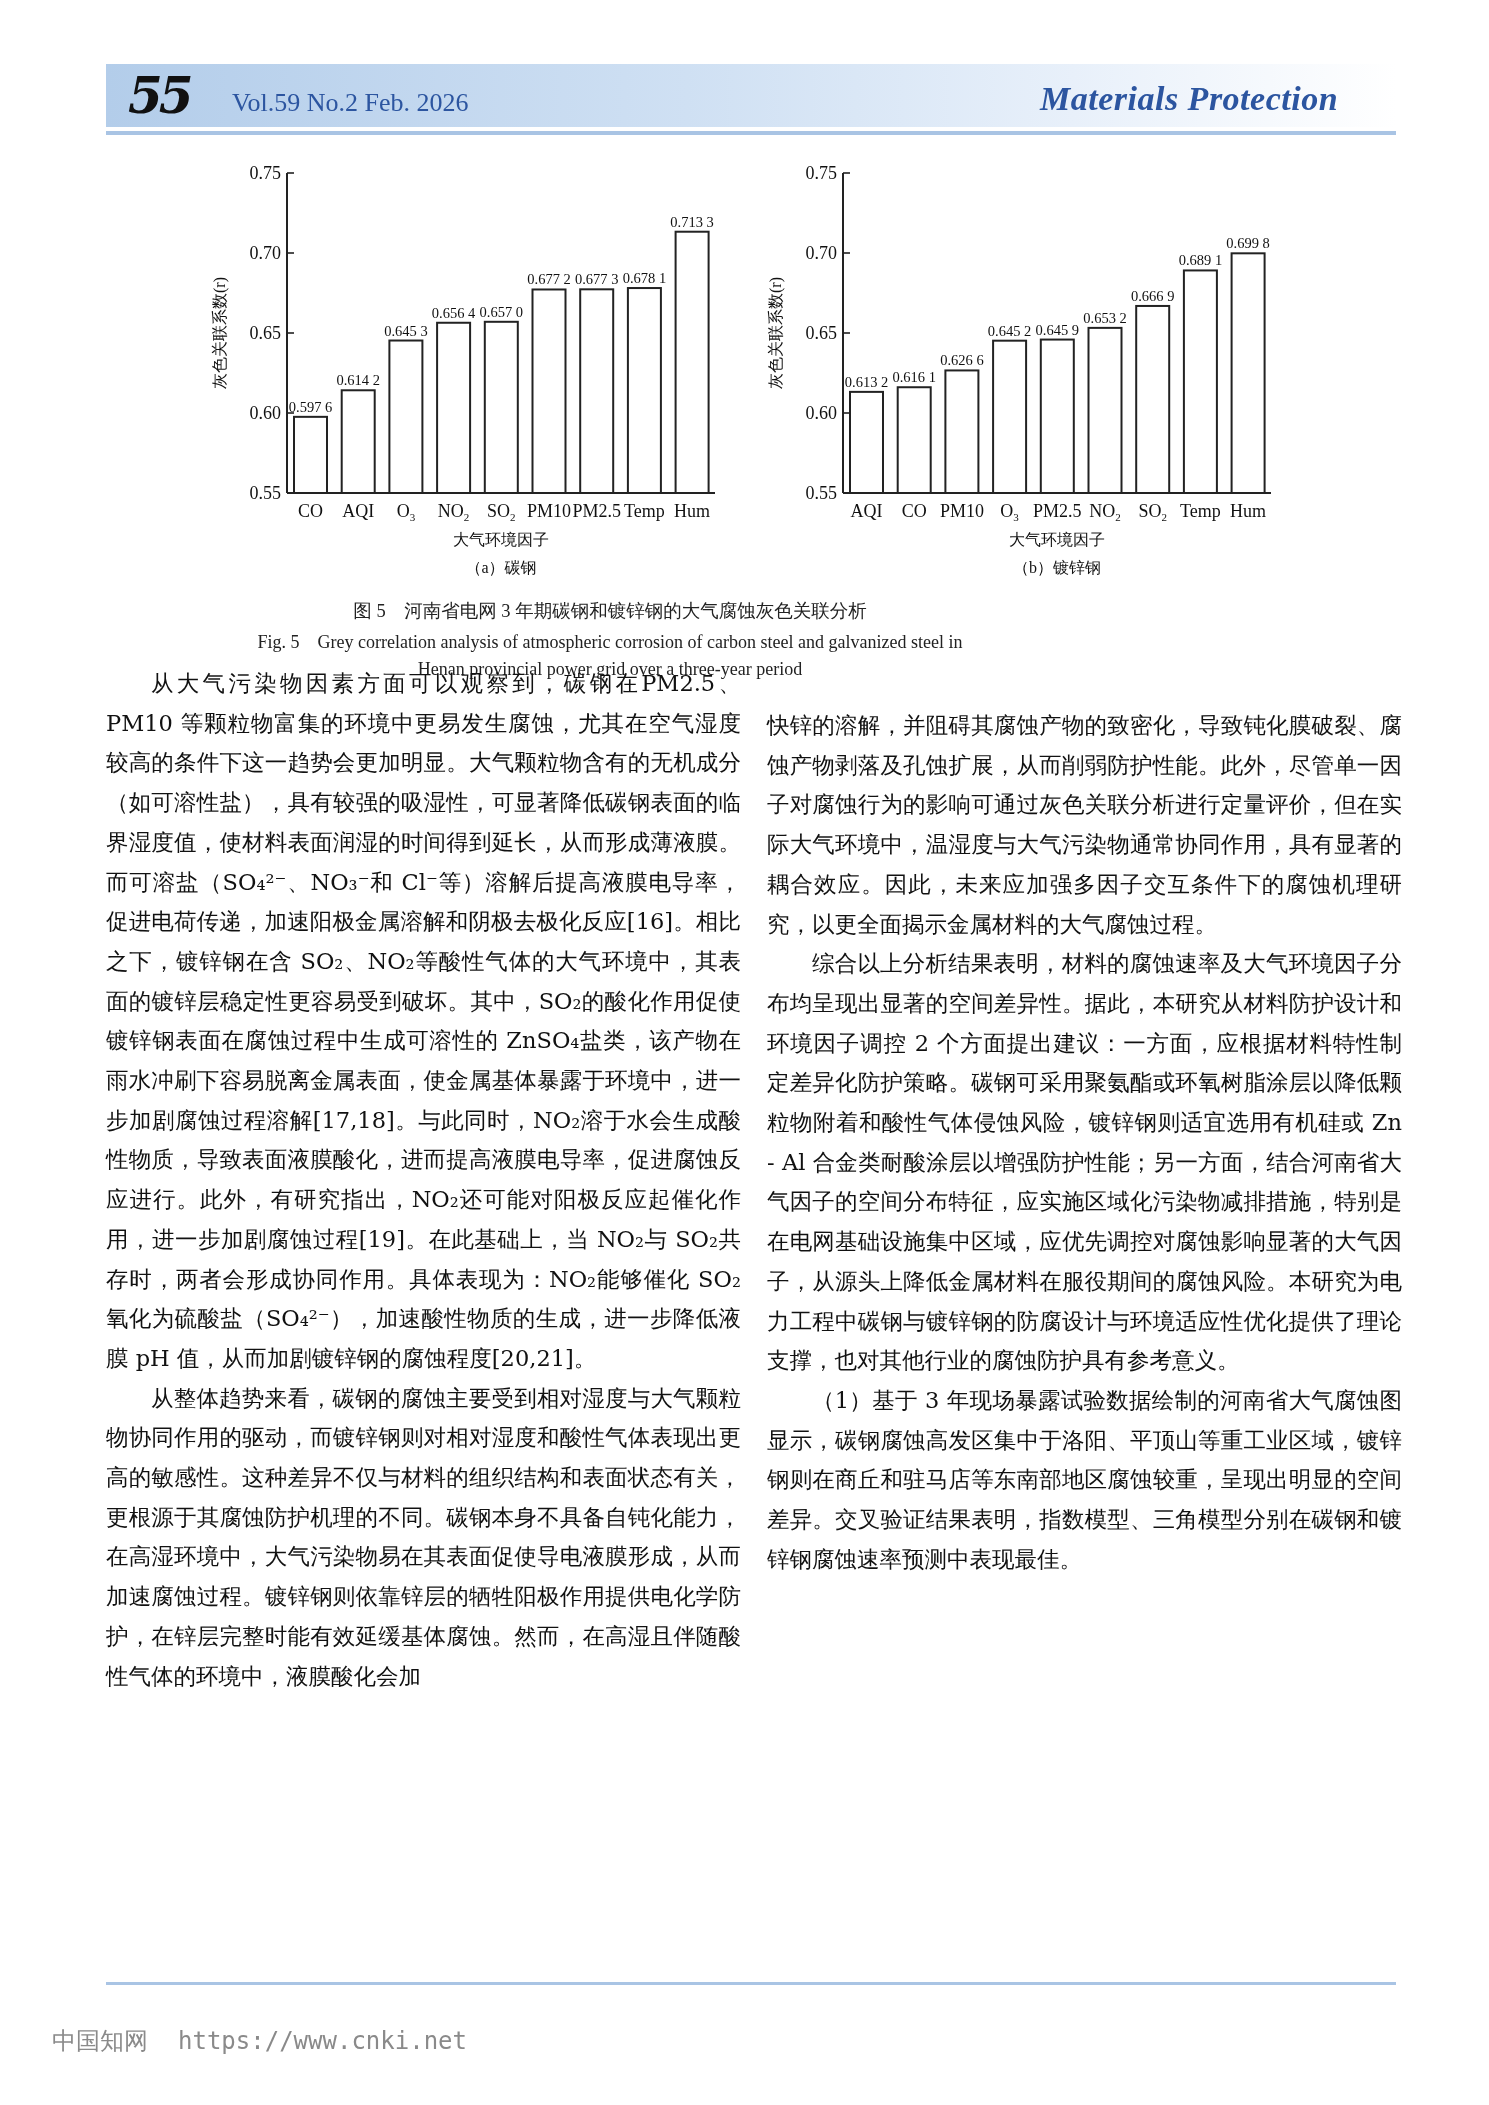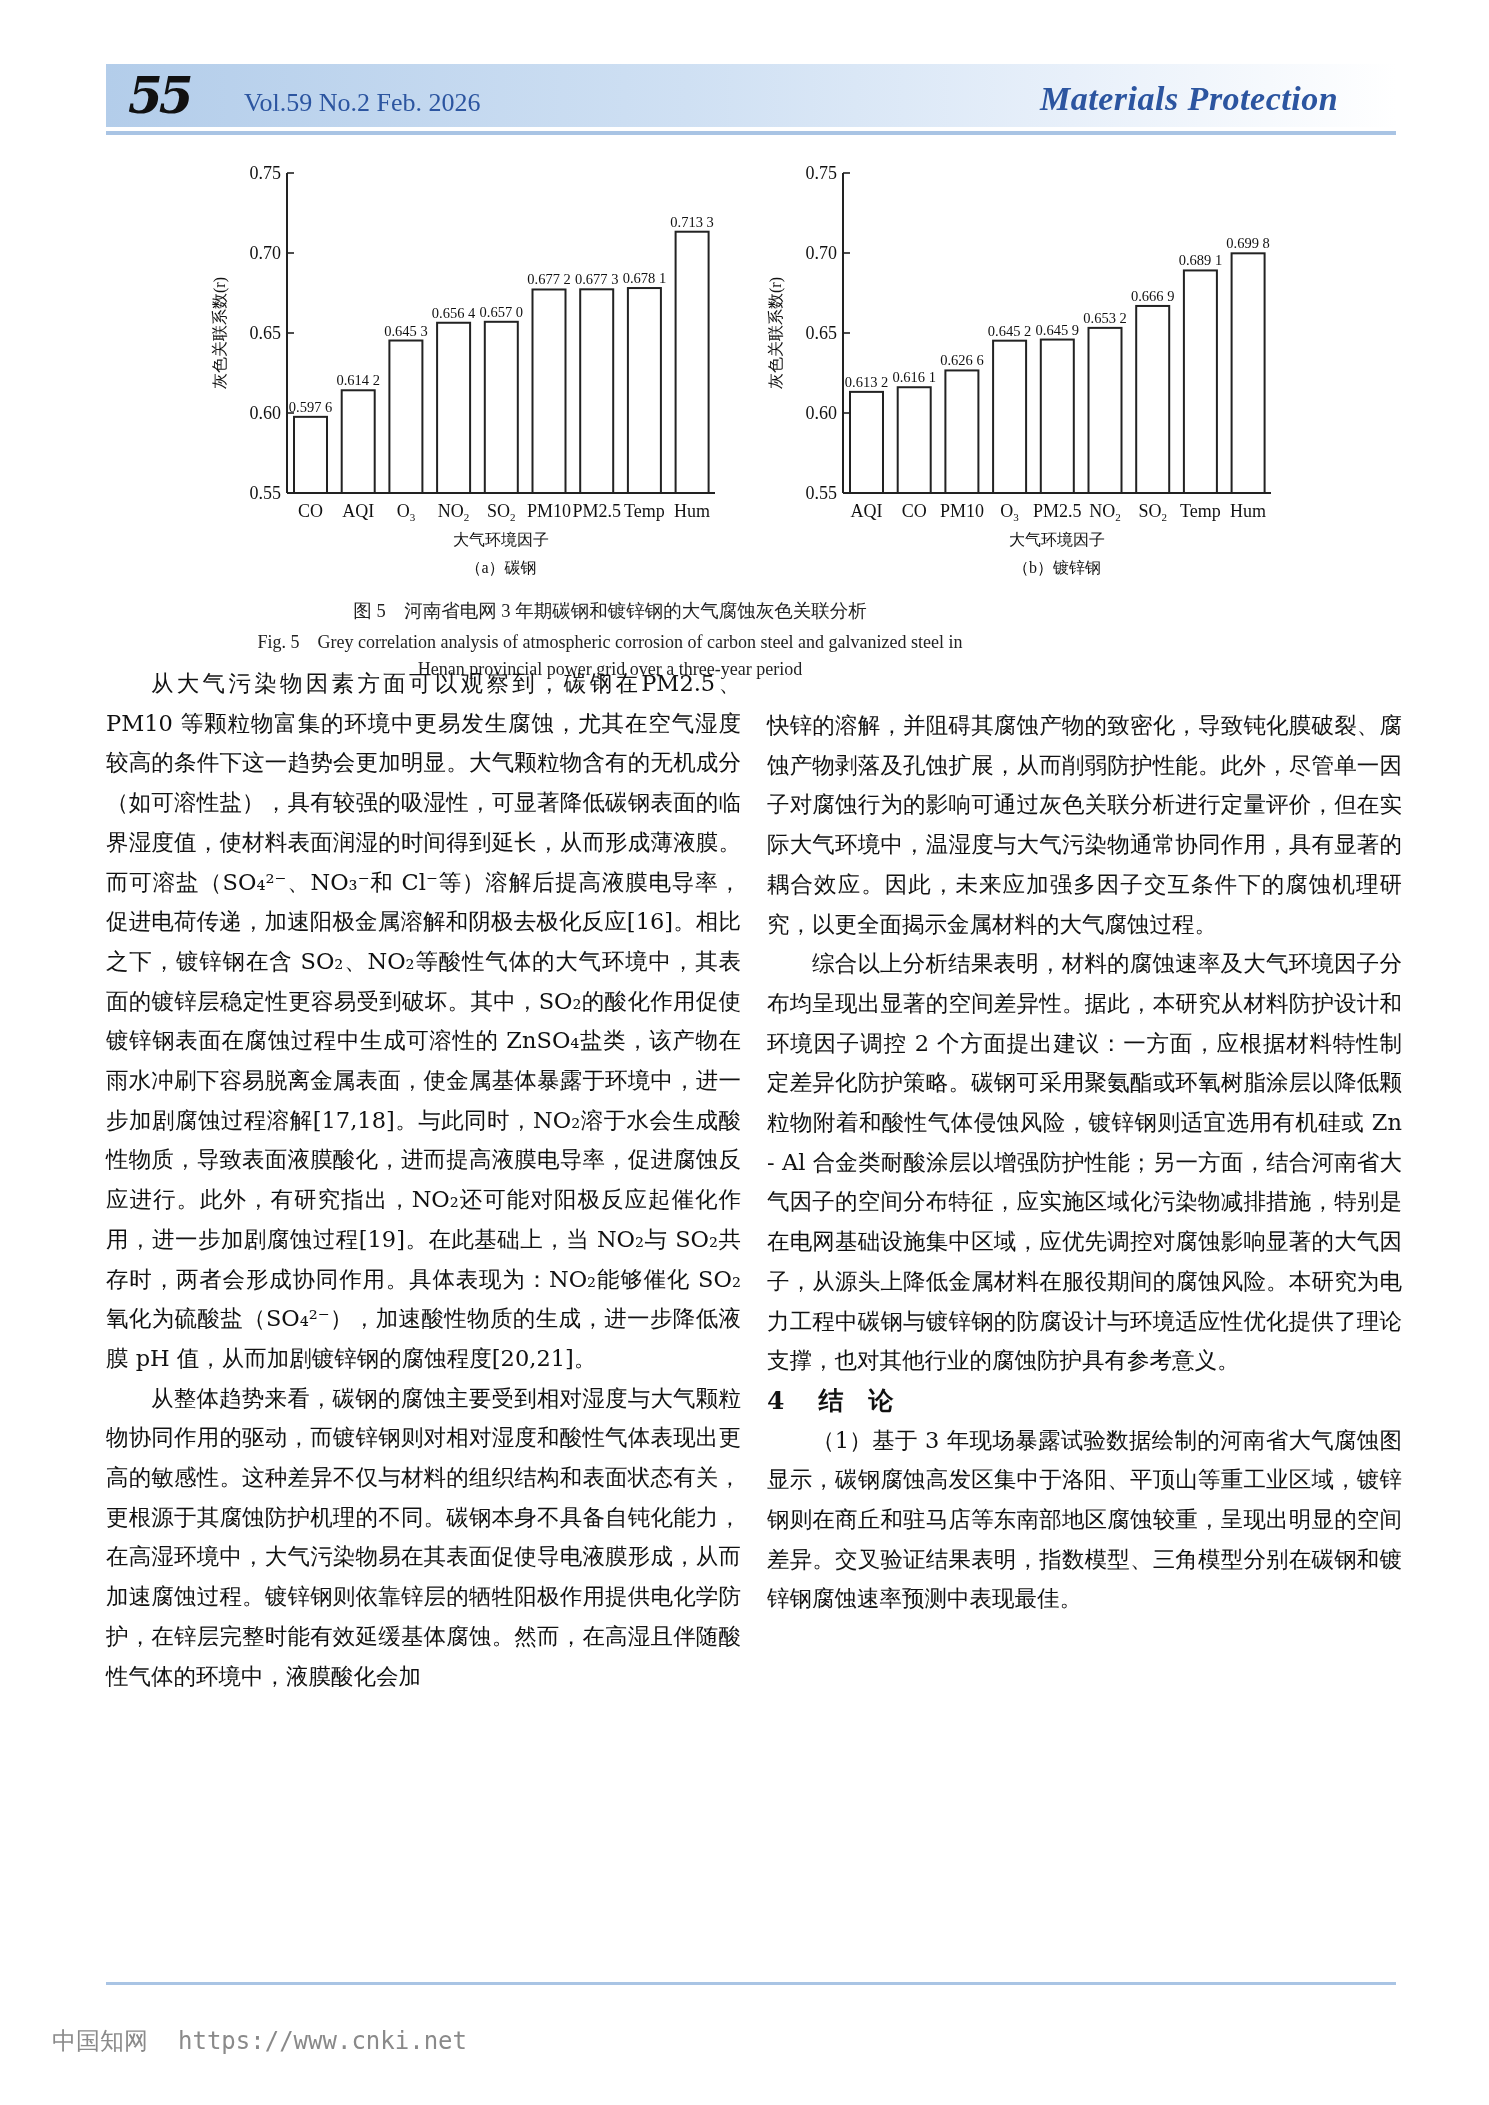--- a/index.html
+++ b/index.html
@@ -3,21 +3,21 @@
 <meta charset="utf-8">
 <style>
   html, body { margin:0; padding:0; background:#ffffff; }
   body { width:1489px; height:2105px; position:relative; overflow:hidden;
          font-family:"DejaVu Serif","Liberation Serif",serif; color:#1a1a1a; }
   .header-band { position:absolute; left:106px; top:64px; width:1290px; height:63px;
     background:linear-gradient(90deg,#b3cdea 0%,#cfe0f3 45%,#e8f0fa 75%,#ffffff 100%); }
   .header-rule { position:absolute; left:106px; top:131px; width:1290px; height:4px; background:#a9c4e4; }
   .page-number { position:absolute; left:128px; top:66px; font-family:"DejaVu Serif",serif;
     font-weight:bold; font-style:italic; font-size:50px; color:#111; letter-spacing:-4px; line-height:60px; }
-  .vol-info { position:absolute; left:244px; top:88px; font-family:"Liberation Serif",serif;
+  .vol-info { position:absolute; left:232px; top:88px; font-family:"Liberation Serif",serif;
     font-size:26px; color:#2c55a0; }
   .journal-name { position:absolute; left:1040px; top:80px; font-family:"Liberation Serif",serif;
     font-style:italic; font-weight:bold; font-size:34px; color:#2c55a0; letter-spacing:0.5px; }
 
   svg.chart { position:absolute; top:150px; }
   svg.chart text { font-family:"Liberation Serif","DejaVu Serif",serif; fill:#111; }
   .tick-label { font-size:18px; }
   .val-label { font-size:14.5px; }
   .cat-label { font-size:18px; }
   .axis-title { font-size:16px; }
@@ -147,20 +147,19 @@
 <div class="fig-cap en2">Henan provincial power grid over a three-year period</div>
 
 <div class="col col-left">
   <p>从大气污染物因素方面可以观察到，碳钢在PM2.5、PM10 等颗粒物富集的环境中更易发生腐蚀，尤其在空气湿度较高的条件下这一趋势会更加明显。大气颗粒物含有的无机成分（如可溶性盐），具有较强的吸湿性，可显著降低碳钢表面的临界湿度值，使材料表面润湿的时间得到延长，从而形成薄液膜。而可溶盐（SO₄²⁻、NO₃⁻和 Cl⁻等）溶解后提高液膜电导率，促进电荷传递，加速阳极金属溶解和阴极去极化反应[16]。相比之下，镀锌钢在含 SO₂、NO₂等酸性气体的大气环境中，其表面的镀锌层稳定性更容易受到破坏。其中，SO₂的酸化作用促使镀锌钢表面在腐蚀过程中生成可溶性的 ZnSO₄盐类，该产物在雨水冲刷下容易脱离金属表面，使金属基体暴露于环境中，进一步加剧腐蚀过程溶解[17,18]。与此同时，NO₂溶于水会生成酸性物质，导致表面液膜酸化，进而提高液膜电导率，促进腐蚀反应进行。此外，有研究指出，NO₂还可能对阳极反应起催化作用，进一步加剧腐蚀过程[19]。在此基础上，当 NO₂与 SO₂共存时，两者会形成协同作用。具体表现为：NO₂能够催化 SO₂氧化为硫酸盐（SO₄²⁻），加速酸性物质的生成，进一步降低液膜 pH 值，从而加剧镀锌钢的腐蚀程度[20,21]。</p>
   <p>从整体趋势来看，碳钢的腐蚀主要受到相对湿度与大气颗粒物协同作用的驱动，而镀锌钢则对相对湿度和酸性气体表现出更高的敏感性。这种差异不仅与材料的组织结构和表面状态有关，更根源于其腐蚀防护机理的不同。碳钢本身不具备自钝化能力，在高湿环境中，大气污染物易在其表面促使导电液膜形成，从而加速腐蚀过程。镀锌钢则依靠锌层的牺牲阳极作用提供电化学防护，在锌层完整时能有效延缓基体腐蚀。然而，在高湿且伴随酸性气体的环境中，液膜酸化会加</p>
 </div>
 
 <div class="col col-right">
   <p class="noindent">快锌的溶解，并阻碍其腐蚀产物的致密化，导致钝化膜破裂、腐蚀产物剥落及孔蚀扩展，从而削弱防护性能。此外，尽管单一因子对腐蚀行为的影响可通过灰色关联分析进行定量评价，但在实际大气环境中，温湿度与大气污染物通常协同作用，具有显著的耦合效应。因此，未来应加强多因子交互条件下的腐蚀机理研究，以更全面揭示金属材料的大气腐蚀过程。</p>
   <p>综合以上分析结果表明，材料的腐蚀速率及大气环境因子分布均呈现出显著的空间差异性。据此，本研究从材料防护设计和环境因子调控 2 个方面提出建议：一方面，应根据材料特性制定差异化防护策略。碳钢可采用聚氨酯或环氧树脂涂层以降低颗粒物附着和酸性气体侵蚀风险，镀锌钢则适宜选用有机硅或 Zn - Al 合金类耐酸涂层以增强防护性能；另一方面，结合河南省大气因子的空间分布特征，应实施区域化污染物减排措施，特别是在电网基础设施集中区域，应优先调控对腐蚀影响显著的大气因子，从源头上降低金属材料在服役期间的腐蚀风险。本研究为电力工程中碳钢与镀锌钢的防腐设计与环境适应性优化提供了理论支撑，也对其他行业的腐蚀防护具有参考意义。</p>
-  <p class="section-heading"><span>4</span><span>结　论</span></p>
   <p>（1）基于 3 年现场暴露试验数据绘制的河南省大气腐蚀图显示，碳钢腐蚀高发区集中于洛阳、平顶山等重工业区域，镀锌钢则在商丘和驻马店等东南部地区腐蚀较重，呈现出明显的空间差异。交叉验证结果表明，指数模型、三角模型分别在碳钢和镀锌钢腐蚀速率预测中表现最佳。</p>
 </div>
 
 <div class="footer-rule"></div>
 <div class="watermark">
   <span class="cn">中国知网</span><span>https://www.cnki.net</span>
 </div>
 
 </body></html>

